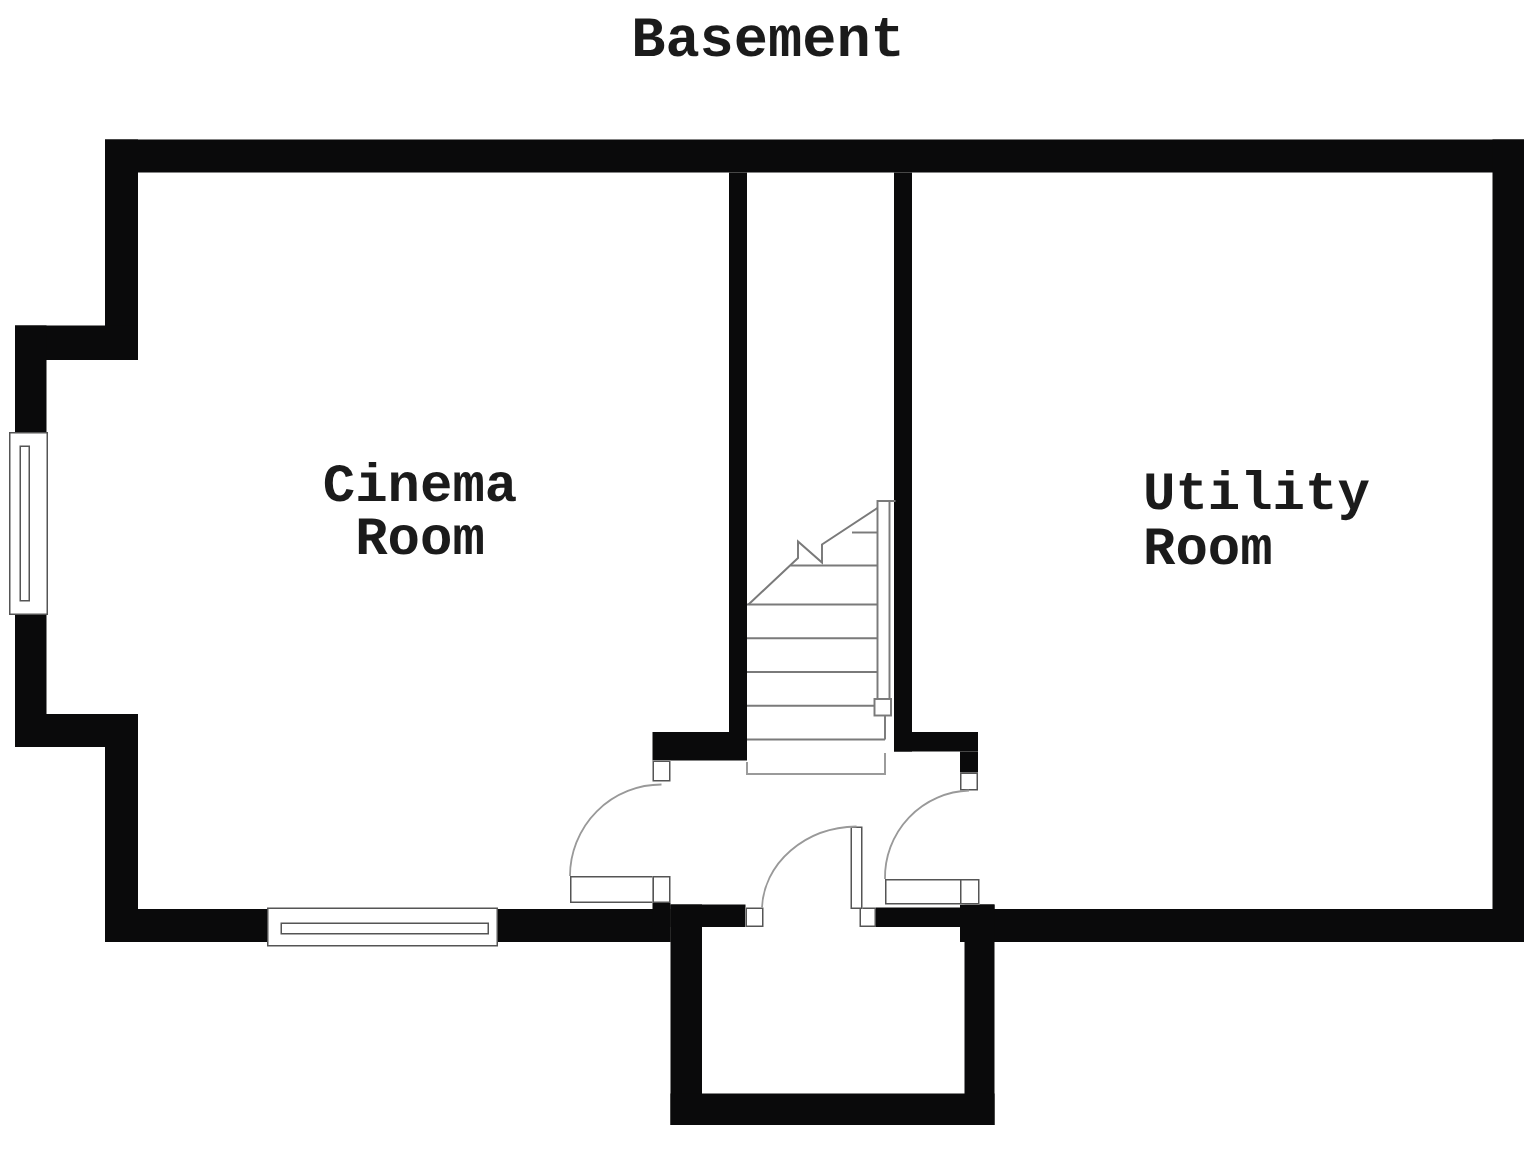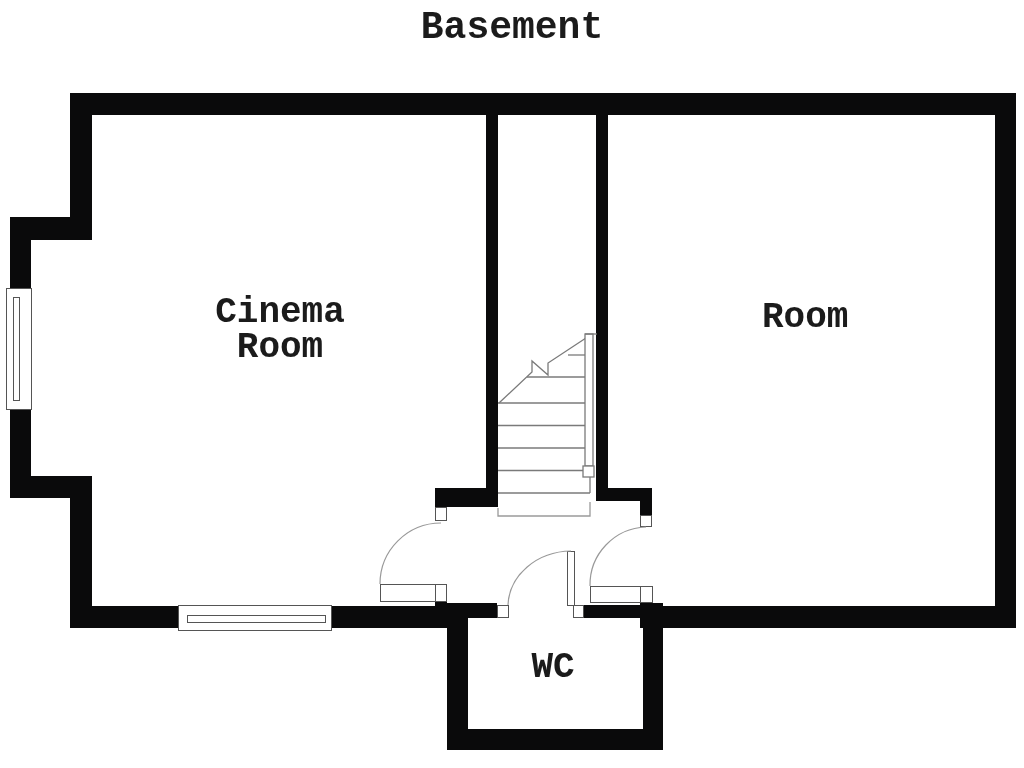--- a/index.html
+++ b/index.html
@@ -13,21 +13,21 @@
   #plan{
     position:relative;width:1024px;height:768px;background:var(--bg);
     overflow:hidden;font-family:Liberation Mono, monospace;
   }
   .wall{position:absolute;background:var(--wall);}
   .white{position:absolute;background:#fff;border:1px solid var(--outline);box-sizing:border-box;}
   .pane{position:absolute;background:#fff;border:1px solid var(--outline);box-sizing:border-box;}
   svg.overlay{position:absolute;left:0;top:0;pointer-events:none;}
   .label{
     position:absolute;color:var(--text);font-weight:bold;
-    font-size:36px;line-height:35px;letter-spacing:0px;white-space:nowrap;
+    font-size:36px;line-height:35px;letter-spacing:0px;white-space:nowrap;margin-top:12px;
   }
   .title{
     position:absolute;left:0;top:8px;width:1024px;text-align:center;
     color:var(--text);font-weight:bold;font-size:38px;line-height:40px;
   }
 </style>
 </head>
 <body>
 
 <div id="plan">
@@ -103,18 +103,18 @@
       <path d="M508 605 A64 56 0 0 1 571 551"></path>
     </g>
   </svg>
 
   <div class="label" style="left:170px;top:295px;width:220px;text-align:center;">
     <div>Cinema</div>
     <div>Room</div>
   </div>
 
   <div class="label" style="left:762px;top:299px;text-align:left;line-height:37px;">
+    <div>Utility</div>
     <div>Room</div>
   </div>
 
-  <div class="label" style="left:493px;top:650px;width:120px;text-align:center;">WC</div>
 
 </div>
 
 </body></html>

